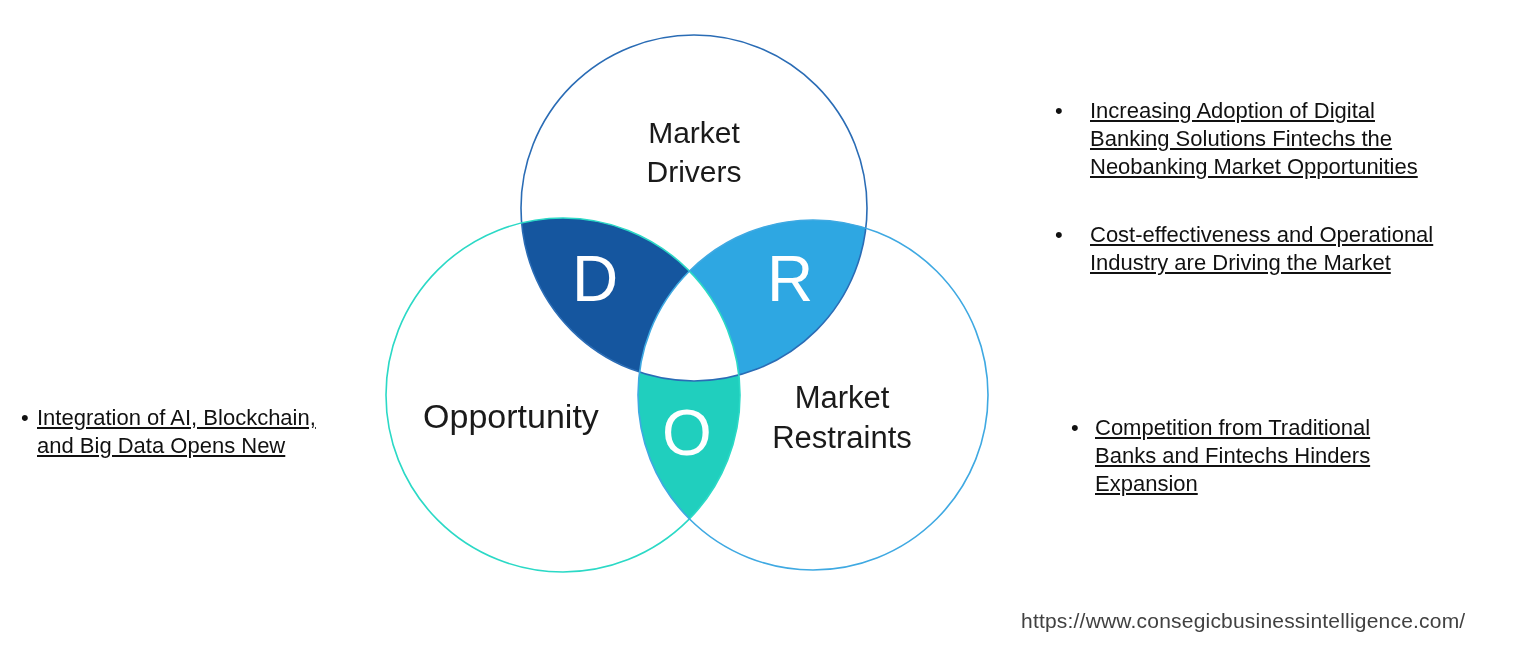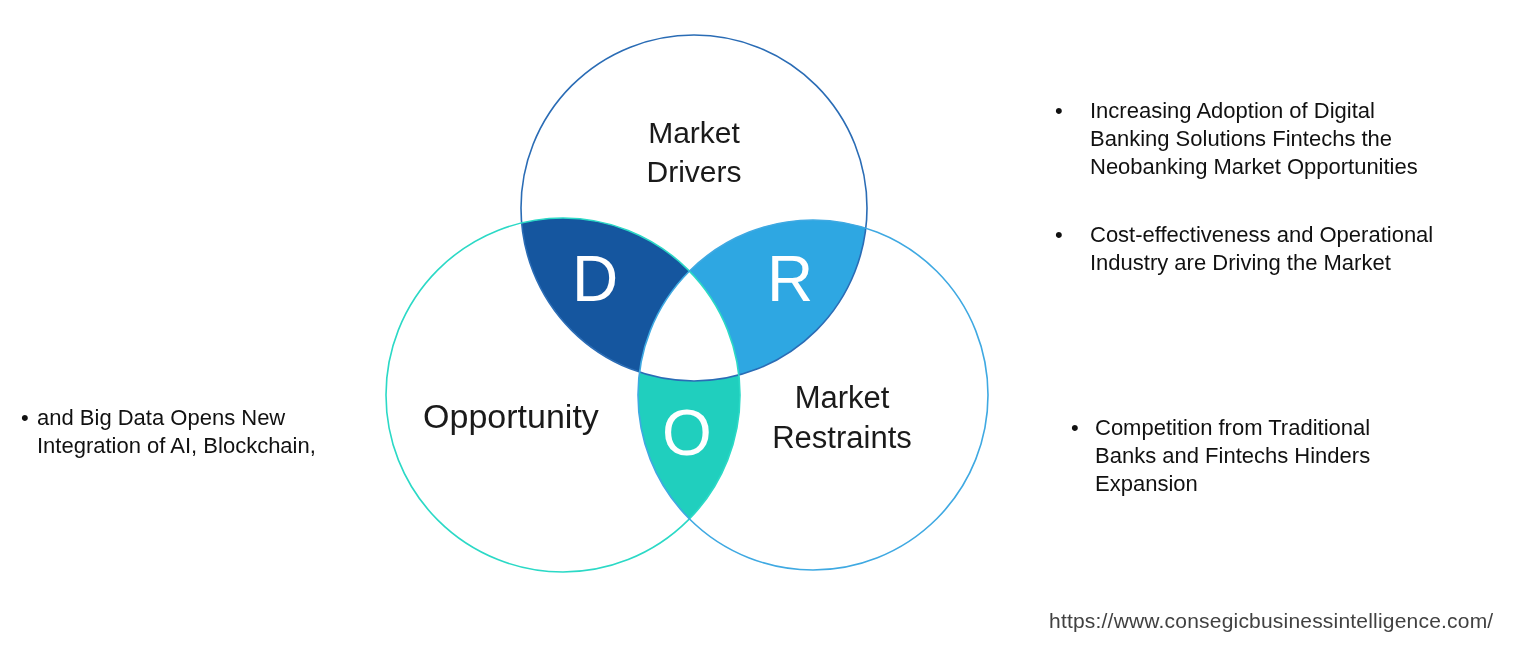--- a/index.html
+++ b/index.html
@@ -48,30 +48,29 @@
     color: #111111;
   }
   #left-bullets       { left: 37px;   top: 404px; width: 345px; }
   #left-bullets  li::before { left: -16px; }
   #right-bullets-top  { left: 1090px; top: 97px;  width: 420px; }
   #right-bullets-top li::before { left: -35px; }
   #right-bullets-top li + li { margin-top: 40px; }
   #right-bullets-bottom { left: 1095px; top: 414px; width: 420px; }
   #right-bullets-bottom li::before { left: -24px; }
 
-  .bullet-line { display: block; }
+  .bullet-line { display: block; text-decoration: underline; }
 
   #footer-url {
     position: absolute;
     left: 1021px;
     top: 609px;
     font-size: 21px;
     color: #414141;
     letter-spacing: 0.2px;
-    margin-left: 28px;
   }
 </style>
 </head>
 <body>
 
 <div id="canvas">
 
   <svg id="venn-svg" width="1529" height="660" viewBox="0 0 1529 660">
     <defs>
       <clipPath id="clipTop">
@@ -115,22 +114,22 @@
     <text x="694" y="182" class="venn-label drivers">Drivers</text>
 
     <text x="511" y="428" class="venn-label opportunity">Opportunity</text>
 
     <text x="842" y="408" class="venn-label restraints">Market</text>
     <text x="842" y="448" class="venn-label restraints">Restraints</text>
   </svg>
 
   <ul id="left-bullets" class="bullet-list">
     <li>
+      <span class="bullet-line">Integration of AI, Blockchain,</span>
       <span class="bullet-line">and Big Data Opens New</span>
-      <span class="bullet-line">Integration of AI, Blockchain,</span>
     </li>
   </ul>
 
   <ul id="right-bullets-top" class="bullet-list">
     <li>
       <span class="bullet-line">Increasing Adoption of Digital</span>
       <span class="bullet-line">Banking Solutions Fintechs the</span>
       <span class="bullet-line">Neobanking Market Opportunities</span>
     </li>
     <li>

